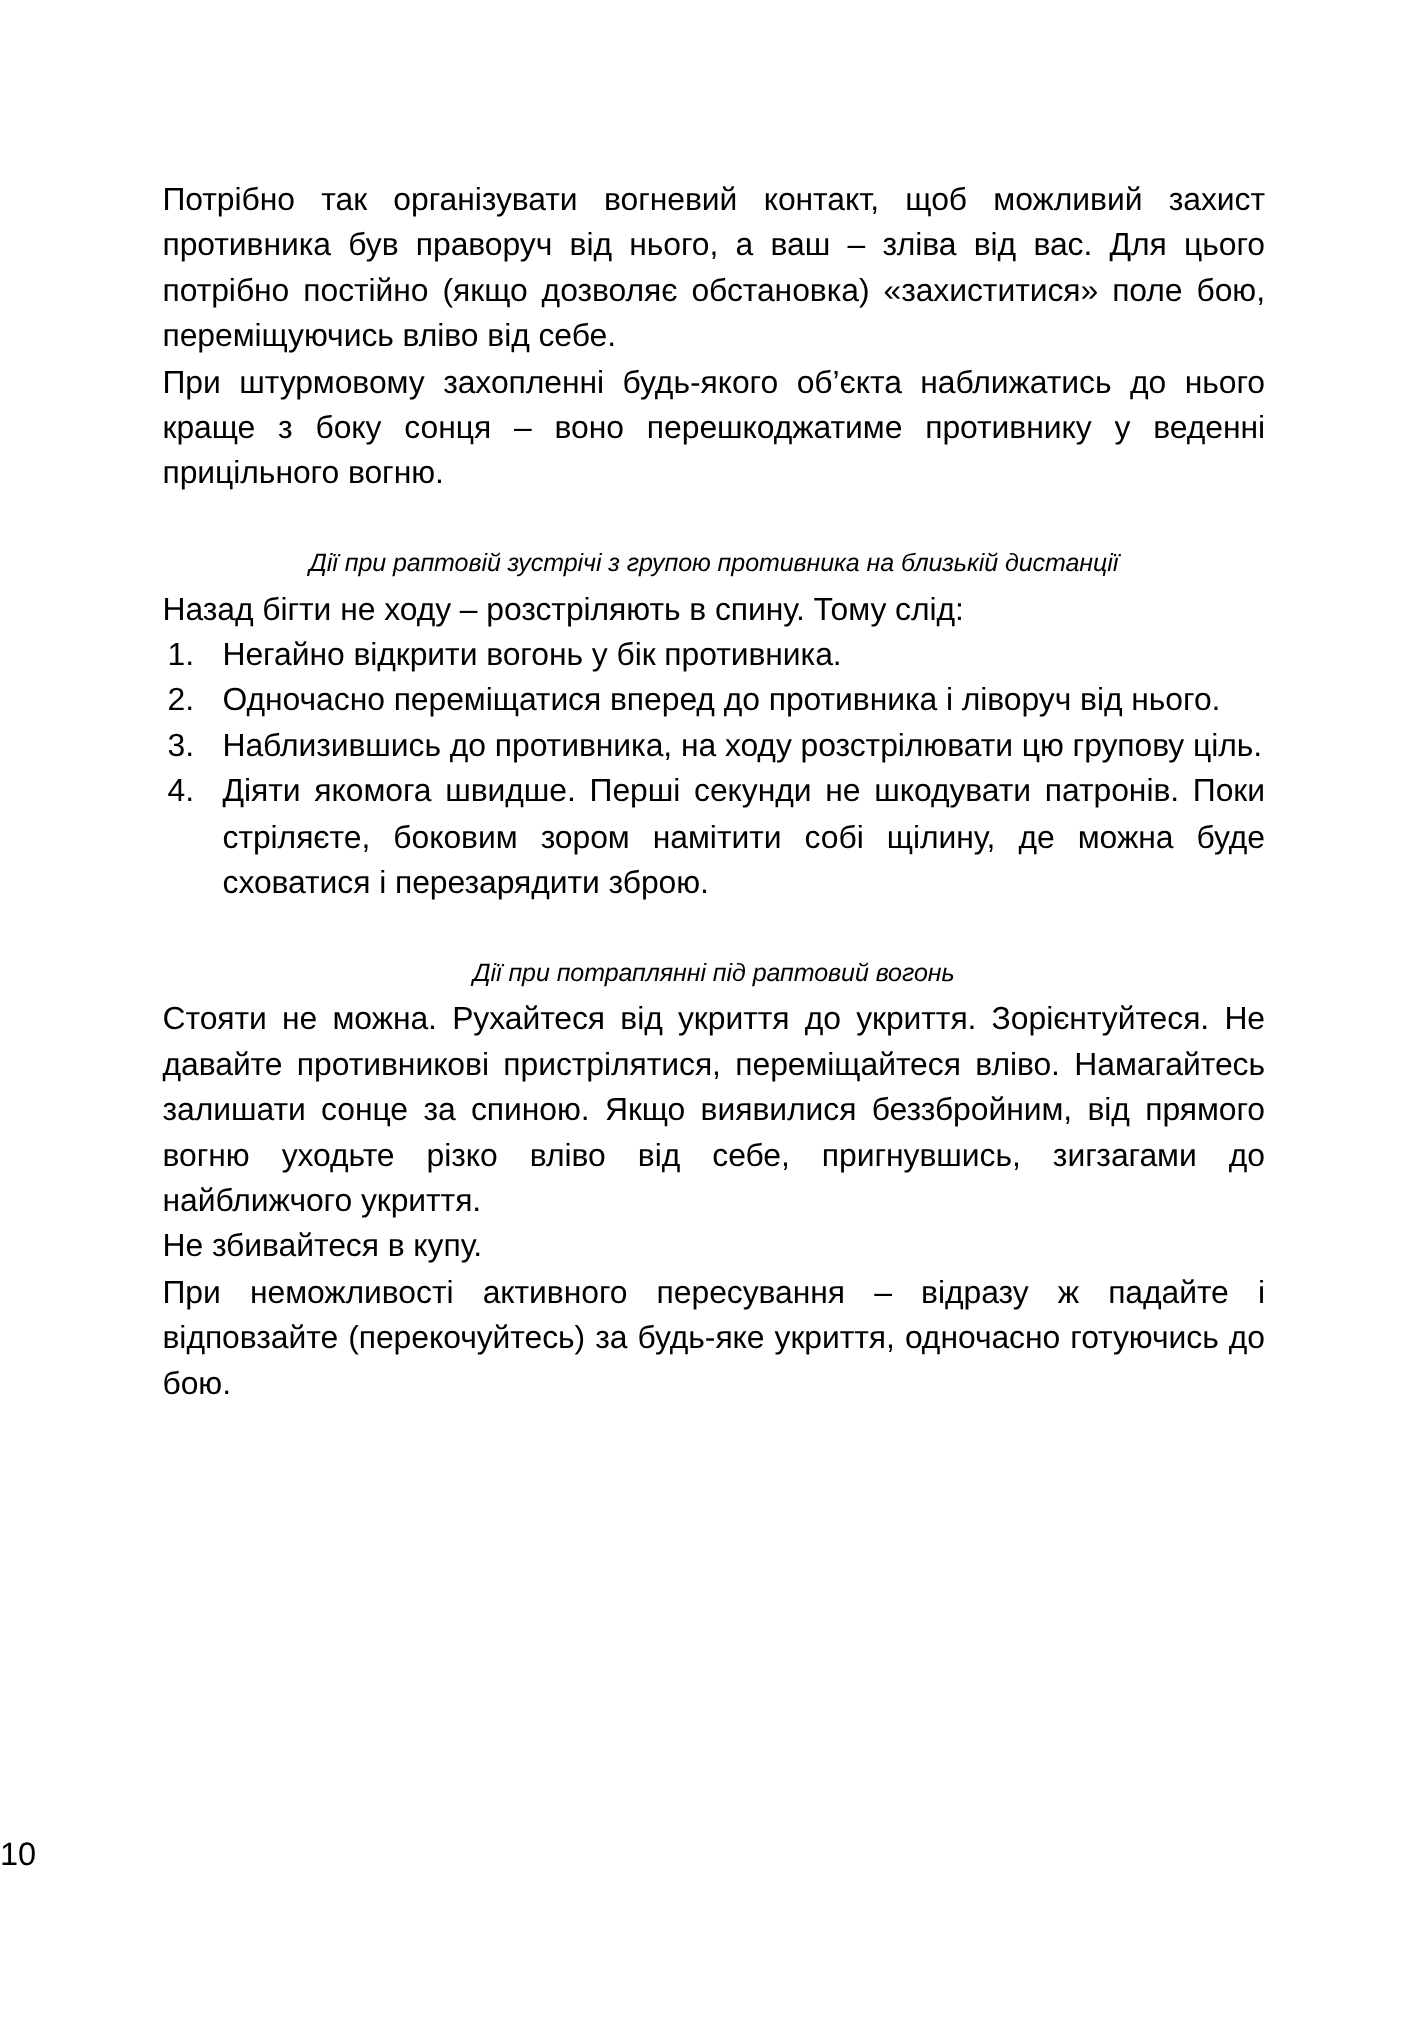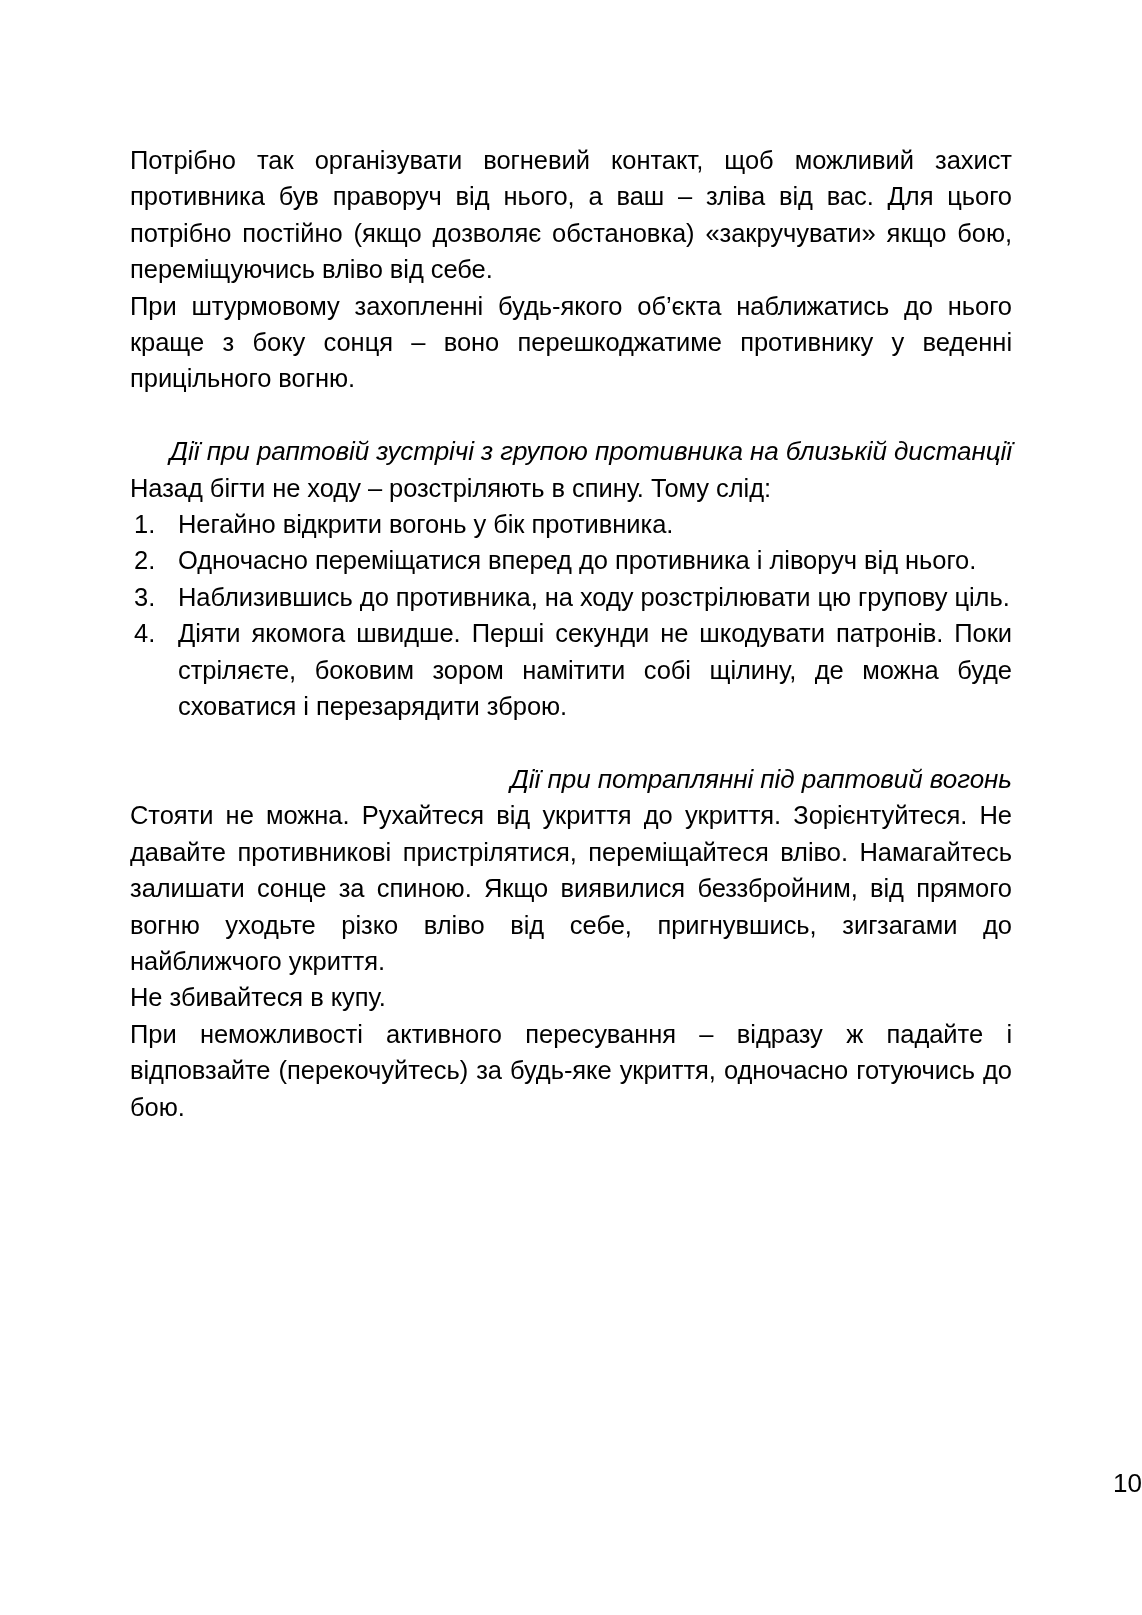--- a/index.html
+++ b/index.html
@@ -26,25 +26,25 @@
   .para {
     font-size: 25.5px;
     line-height: 36.4px;
     text-align: justify;
     text-justify: inter-word;
     margin: 0;
     letter-spacing: -0.05px;
     hyphens: manual;
   }
   .heading {
-    font-size: 26px;
+    font-size: 20px;
     line-height: 36.4px;
     font-style: italic;
     font-weight: 400;
-    text-align: right;
+    text-align: center;
     margin: 0;
     letter-spacing: -0.05px;
   }
   .gap {
     height: 36.4px;
   }
   .list {
     margin: 0;
     padding: 0;
     list-style: none;
@@ -63,33 +63,32 @@
     left: 4px;
     top: 0;
     width: 40px;
     text-align: left;
   }
   .page-number {
     position: absolute;
     left: 0;
     right: 0;
     top: 1468px;
-    text-align: right;
+    text-align: left;
     font-size: 26px;
     line-height: 30px;
     letter-spacing: 0px;
-    padding-left: 24px;
   }
 </style>
 </head>
 <body>
 
 <div class="page">
   <div class="content">
-      <div class="para">Потрібно так організувати вогневий контакт, щоб можливий захист противника був праворуч від нього, а ваш – зліва від вас. Для цього потрібно постійно (якщо дозволяє обстановка) «закручувати» якщо бою, переміщуючись вліво від себе.</div>
+      <div class="para">Потрібно так організувати вогневий контакт, щоб можливий захист противника був праворуч від нього, а ваш – зліва від вас. Для цього потрібно постійно (якщо дозволяє обстановка) «захиститися» поле бою, переміщуючись вліво від себе.</div>
       <div class="para">При штурмовому захопленні будь-якого об’єкта наближатись до нього краще з боку сонця – воно перешкоджатиме противнику у веденні прицільного вогню.</div>
       <div class="gap"></div>
       <div class="heading">Дії при раптовій зустрічі з групою противника на близькій дистанції</div>
       <div class="para">Назад бігти не ходу – розстріляють в спину. Тому слід:</div>
       <ul class="list">
         <li class="list-item"><span class="marker">1.</span><span>Негайно відкрити вогонь у бік противника.</span></li>
         <li class="list-item"><span class="marker">2.</span><span>Одночасно переміщатися вперед до противника і ліворуч від нього.</span></li>
         <li class="list-item"><span class="marker">3.</span><span>Наблизившись до противника, на ходу розстрілювати цю групову ціль.</span></li>
         <li class="list-item"><span class="marker">4.</span><span>Діяти якомога швидше. Перші секунди не шкодувати патронів. Поки стріляєте, боковим зором намітити собі щілину, де можна буде сховатися і перезарядити зброю.</span></li>
       </ul>

